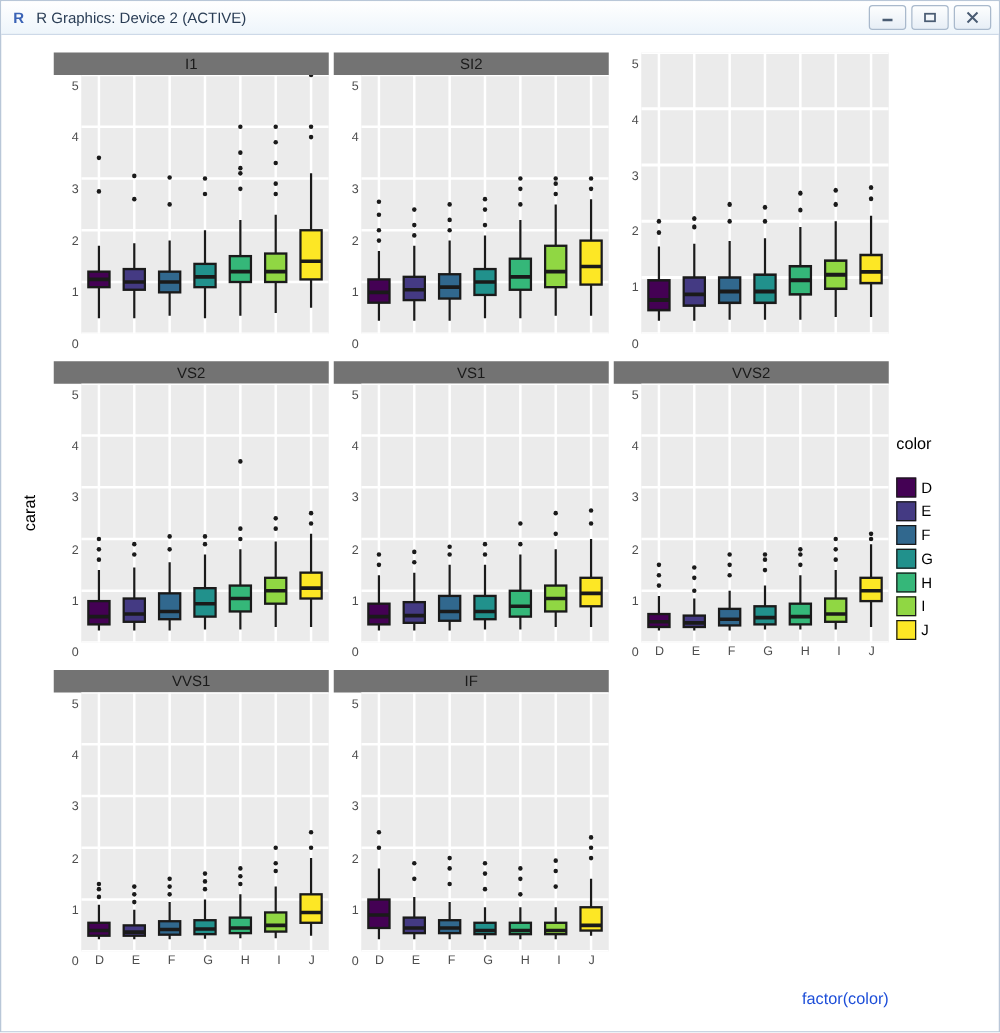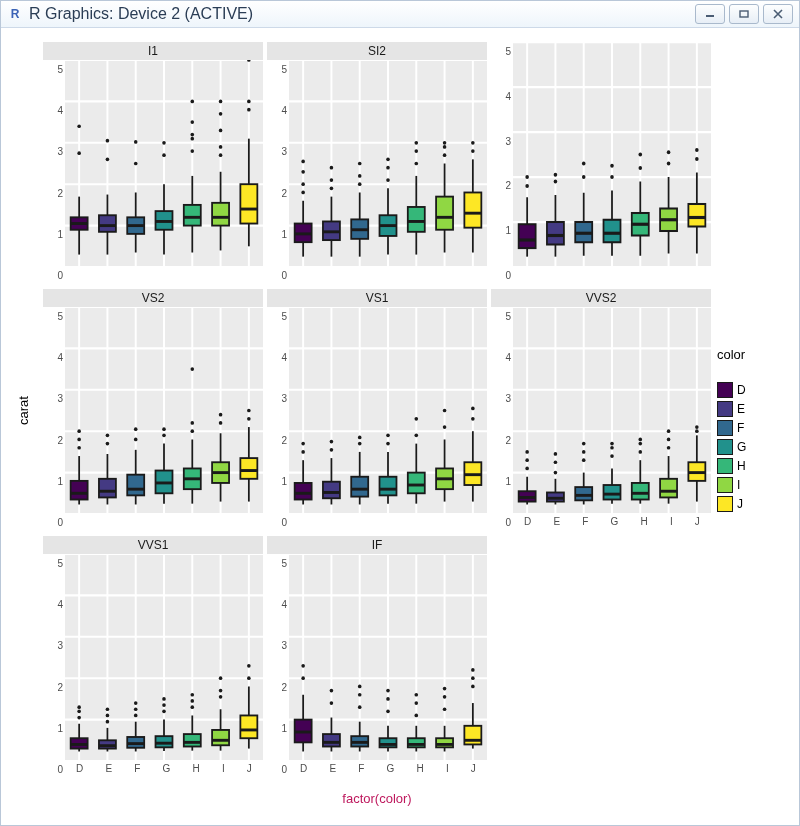--- a/index.html
+++ b/index.html
@@ -31,21 +31,21 @@
     padding: 0 6px;
   }
   .titlebar .app-icon {
     width: 16px; height: 16px; margin-right: 6px;
     display: flex; align-items: center; justify-content: center;
     font-weight: bold; color: #3b63b6;
   }
   .titlebar .title {
     flex: 1;
     color: #2a3d55;
-    font-size: 16px;
+    font-size: 12px;
   }
   .win-btns { display: flex; gap: 4px; }
   .win-btn {
     width: 28px; height: 18px;
     border: 1px solid #a9b9cc;
     border-radius: 3px;
     background: linear-gradient(#fdfefe, #e7eef6);
     display: flex; align-items: center; justify-content: center;
     color: #4a5c73;
     font-size: 11px;
@@ -82,32 +82,32 @@
     transform: rotate(-90deg);
     white-space: nowrap;
     font-size: 13px;
     color: #000;
   }
   .xlabel {
     grid-column: 2 / span 3;
     grid-row: 4;
     display: flex;
     align-items: flex-start;
-    justify-content: center;
+    justify-content: flex-end;
     font-size: 13px;
-    color: #be185d;
+    color: #1d4ed8;
     padding-top: 8px;
   }
 
   .facet {
     display: flex;
     flex-direction: column;
   }
   .facet-header {
-    background: #e5e5e5;
+    background: #737373;
     text-align: center;
     font-size: 12px;
     padding: 2px 0;
     color: #1a1a1a;
   }
   .panel {
     flex: 1;
     background: #ebebeb;
     position: relative;
     min-height: 0;

